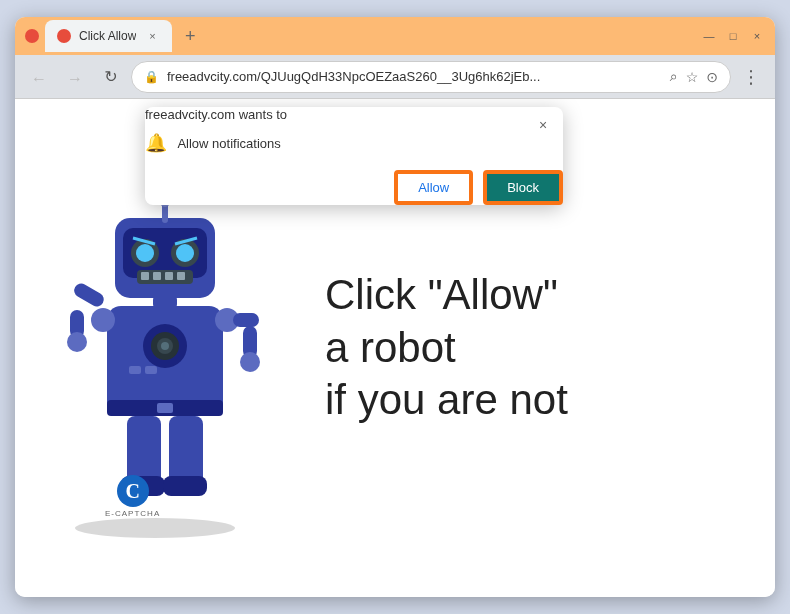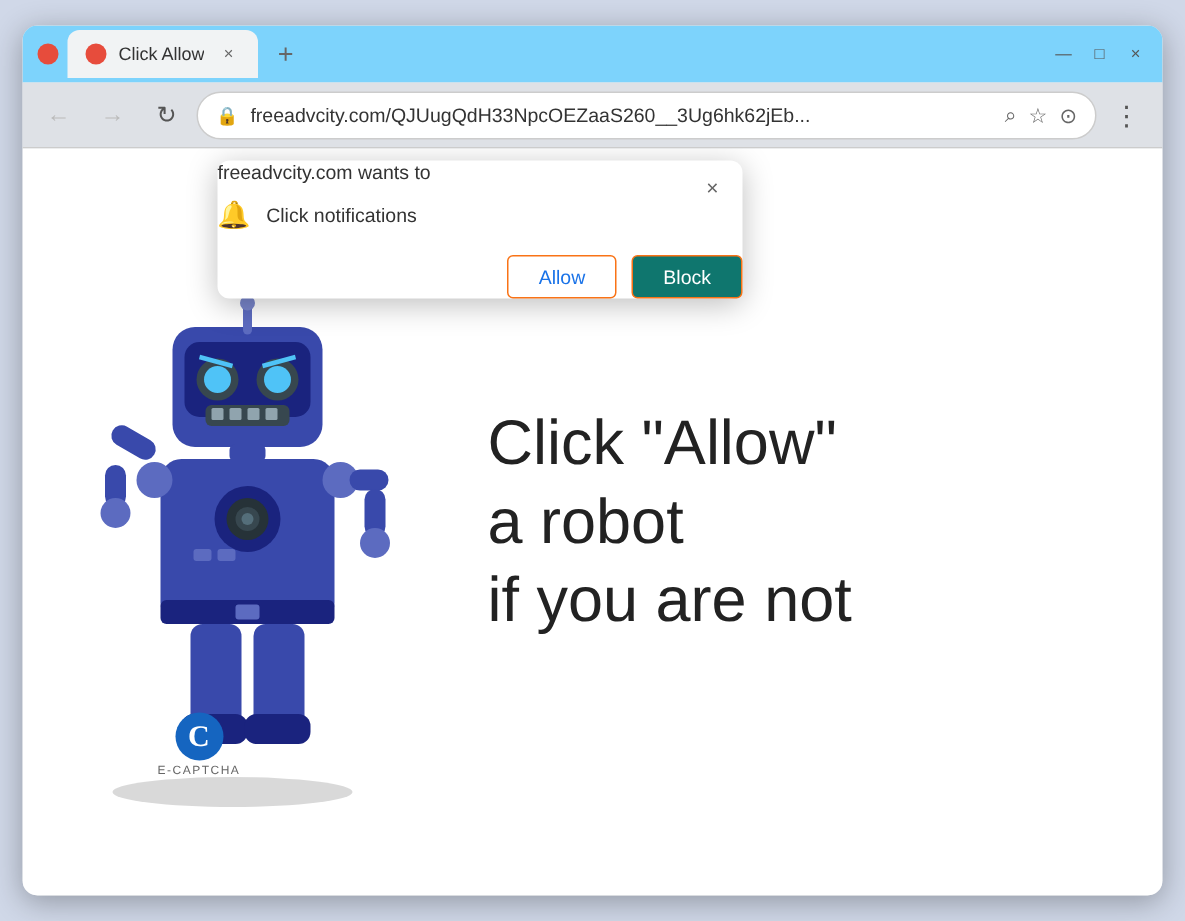--- a/index.html
+++ b/index.html
@@ -17,21 +17,21 @@
       height: 580px;
       background: #f1f3f4;
       border-radius: 10px;
       box-shadow: 0 4px 20px rgba(0,0,0,0.3);
       overflow: hidden;
       display: flex;
       flex-direction: column;
     }
     
     .title-bar {
-      background: #7dd3fc;
+      background: #fdba74;
       height: 38px;
       display: flex;
       align-items: center;
       padding: 0 10px;
       gap: 6px;
     }
     .traffic-light {
       width: 14px; height: 14px;
       border-radius: 50%;
       background: #e74c3c;
@@ -232,21 +232,21 @@
       letter-spacing: 1px;
     }
     
     .notification-popup {
       position: absolute;
       top: 8px;
       left: 130px;
       background: #fff;
       border-radius: 8px;
       box-shadow: 0 4px 20px rgba(0,0,0,0.25);
-      width: 350px;
+      width: 418px;
       z-index: 100;
     }
     .popup-close {
       position: absolute;
       top: 8px;
       right: 10px;
       width: 20px; height: 20px;
       border-radius: 50%;
       display: flex; align-items: center; justify-content: center;
       font-size: 14px; color: #666; cursor: pointer;
@@ -273,21 +273,21 @@
     .popup-buttons {
       display: flex;
       justify-content: flex-end;
       gap: 10px;
     }
     .popup-btn {
       padding: 6px 20px;
       border-radius: 4px;
       font-size: 13px;
       cursor: pointer;
-      border: 1px solid #f97316;
+      border: 4px solid #f97316;
       font-family: inherit;
     }
     .popup-btn-allow {
       background: #fff;
       color: #1a73e8;
     }
     .popup-btn-block {
       background: #0f766e;
       color: #fff;
     }
@@ -411,21 +411,21 @@
         <div>if you are not</div>
       </div>
     </div>
 
     <div class="notification-popup">
       <p class="popup-title">freeadvcity.com wants to</p>
       <span class="popup-close">×</span>
 
       <div class="popup-notification-row">
         <span class="popup-bell">🔔</span>
-        <span class="popup-show-text">Click notifications</span>
+        <span class="popup-show-text">Allow notifications</span>
       </div>
 
       <div class="popup-buttons">
         <button class="popup-btn popup-btn-allow">Allow</button>
         <button class="popup-btn popup-btn-block">Block</button>
       </div>
     </div>
 
   </div>
 </div>

